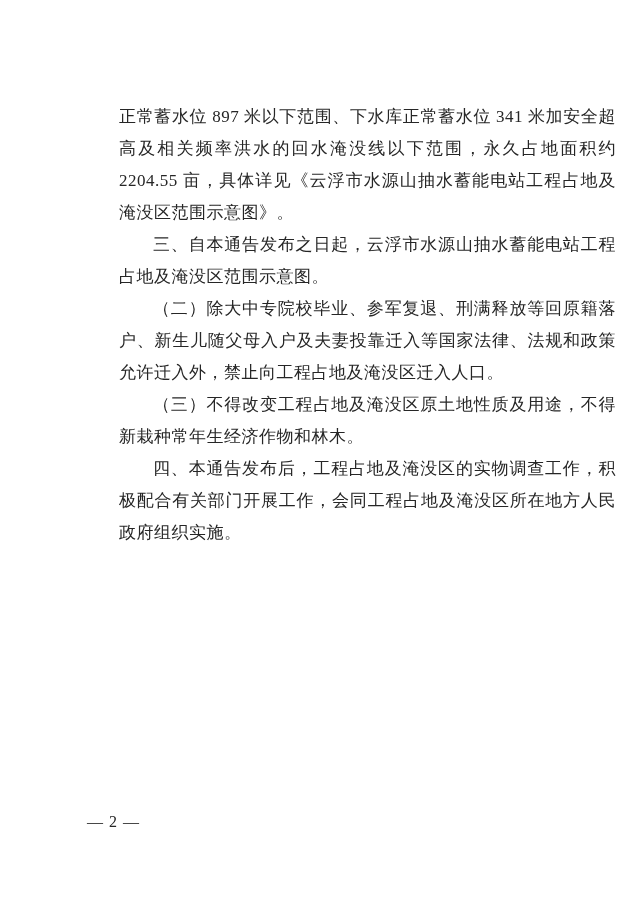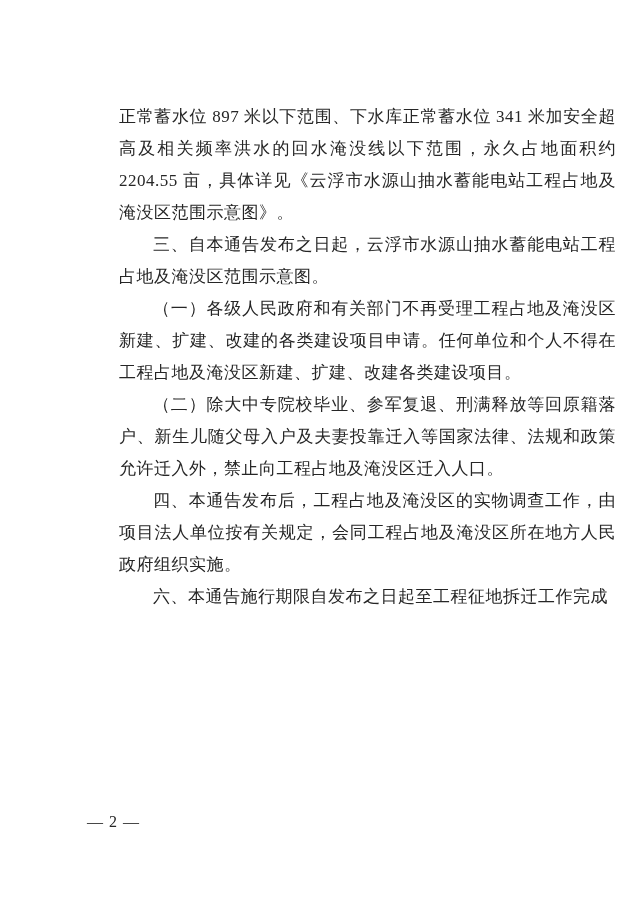--- a/index.html
+++ b/index.html
@@ -45,19 +45,18 @@
     white-space: pre;
   }
 </style>
 </head>
 <body>
 
 <div class="page" style="background: rgb(255, 255, 255);">
   <div class="doc-body" style="color: rgb(38, 38, 38);">
       <p>正常蓄水位 897 米以下范围、下水库正常蓄水位 341 米加安全超高及相关频率洪水的回水淹没线以下范围，永久占地面积约 2204.55 亩，具体详见《云浮市水源山抽水蓄能电站工程占地及淹没区范围示意图》。</p>
       <p class="indent">三、自本通告发布之日起，云浮市水源山抽水蓄能电站工程占地及淹没区范围示意图。</p>
-      <p class="indent">（一）各级人民政府和有关部门不再受理工程占地及淹没区新建、扩建、改建的各类建设项目申请。任何单位和个人不得在工程占地及淹没区新建、扩建、改建各类建设项目。</p>
       <p class="indent">（二）除大中专院校毕业、参军复退、刑满释放等回原籍落户、新生儿随父母入户及夫妻投靠迁入等国家法律、法规和政策允许迁入外，禁止向工程占地及淹没区迁入人口。</p>
-      <p class="indent">四、本通告发布后，工程占地及淹没区的实物调查工作，由项目法人单位按有关规定，会同工程占地及淹没区所在地方人民政府组织实施。</p>
-      <p class="indent">六、本通告施行期限自发布之日起至工程征地拆迁工作完成</p>
+      <p class="indent">（三）不得改变工程占地及淹没区原土地性质及用途，不得新栽种常年生经济作物和林木。</p>
+      <p class="indent">四、本通告发布后，工程占地及淹没区的实物调查工作，积极配合有关部门开展工作，会同工程占地及淹没区所在地方人民政府组织实施。</p>
     </div>
   <div class="page-footer" style="color: rgb(38, 38, 38);">— 2 —</div>
 </div>
 
 </body></html>

